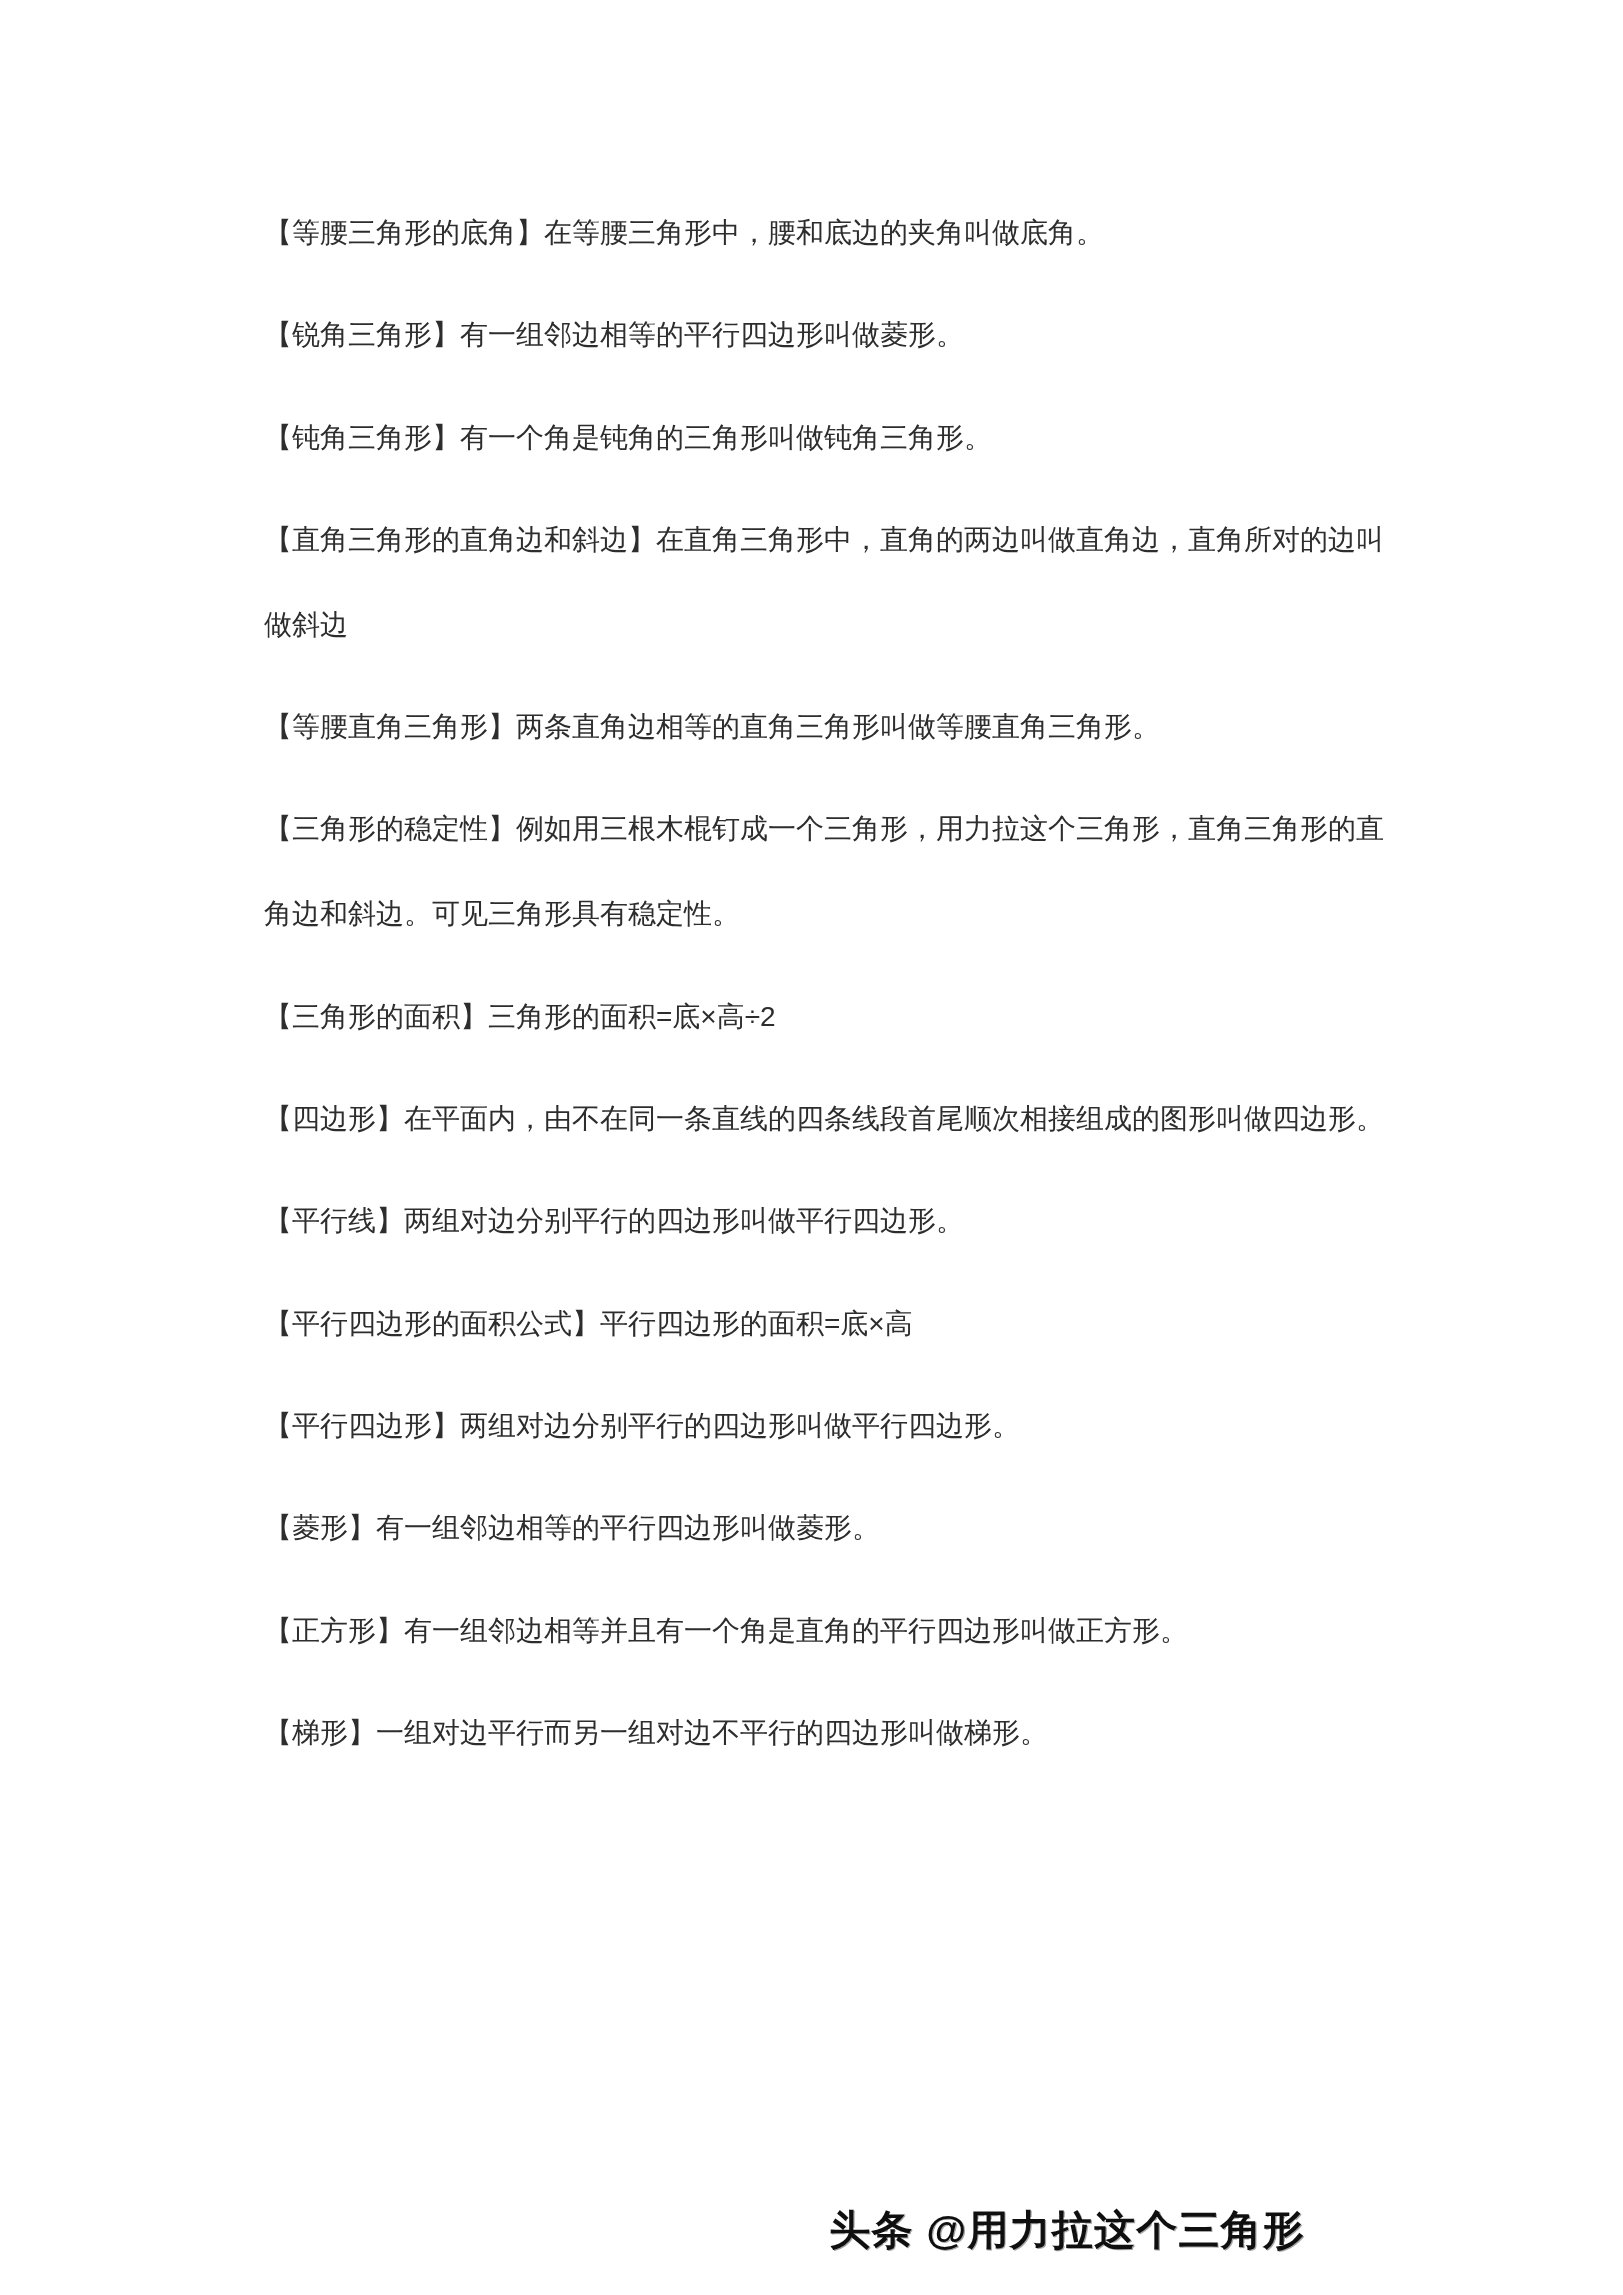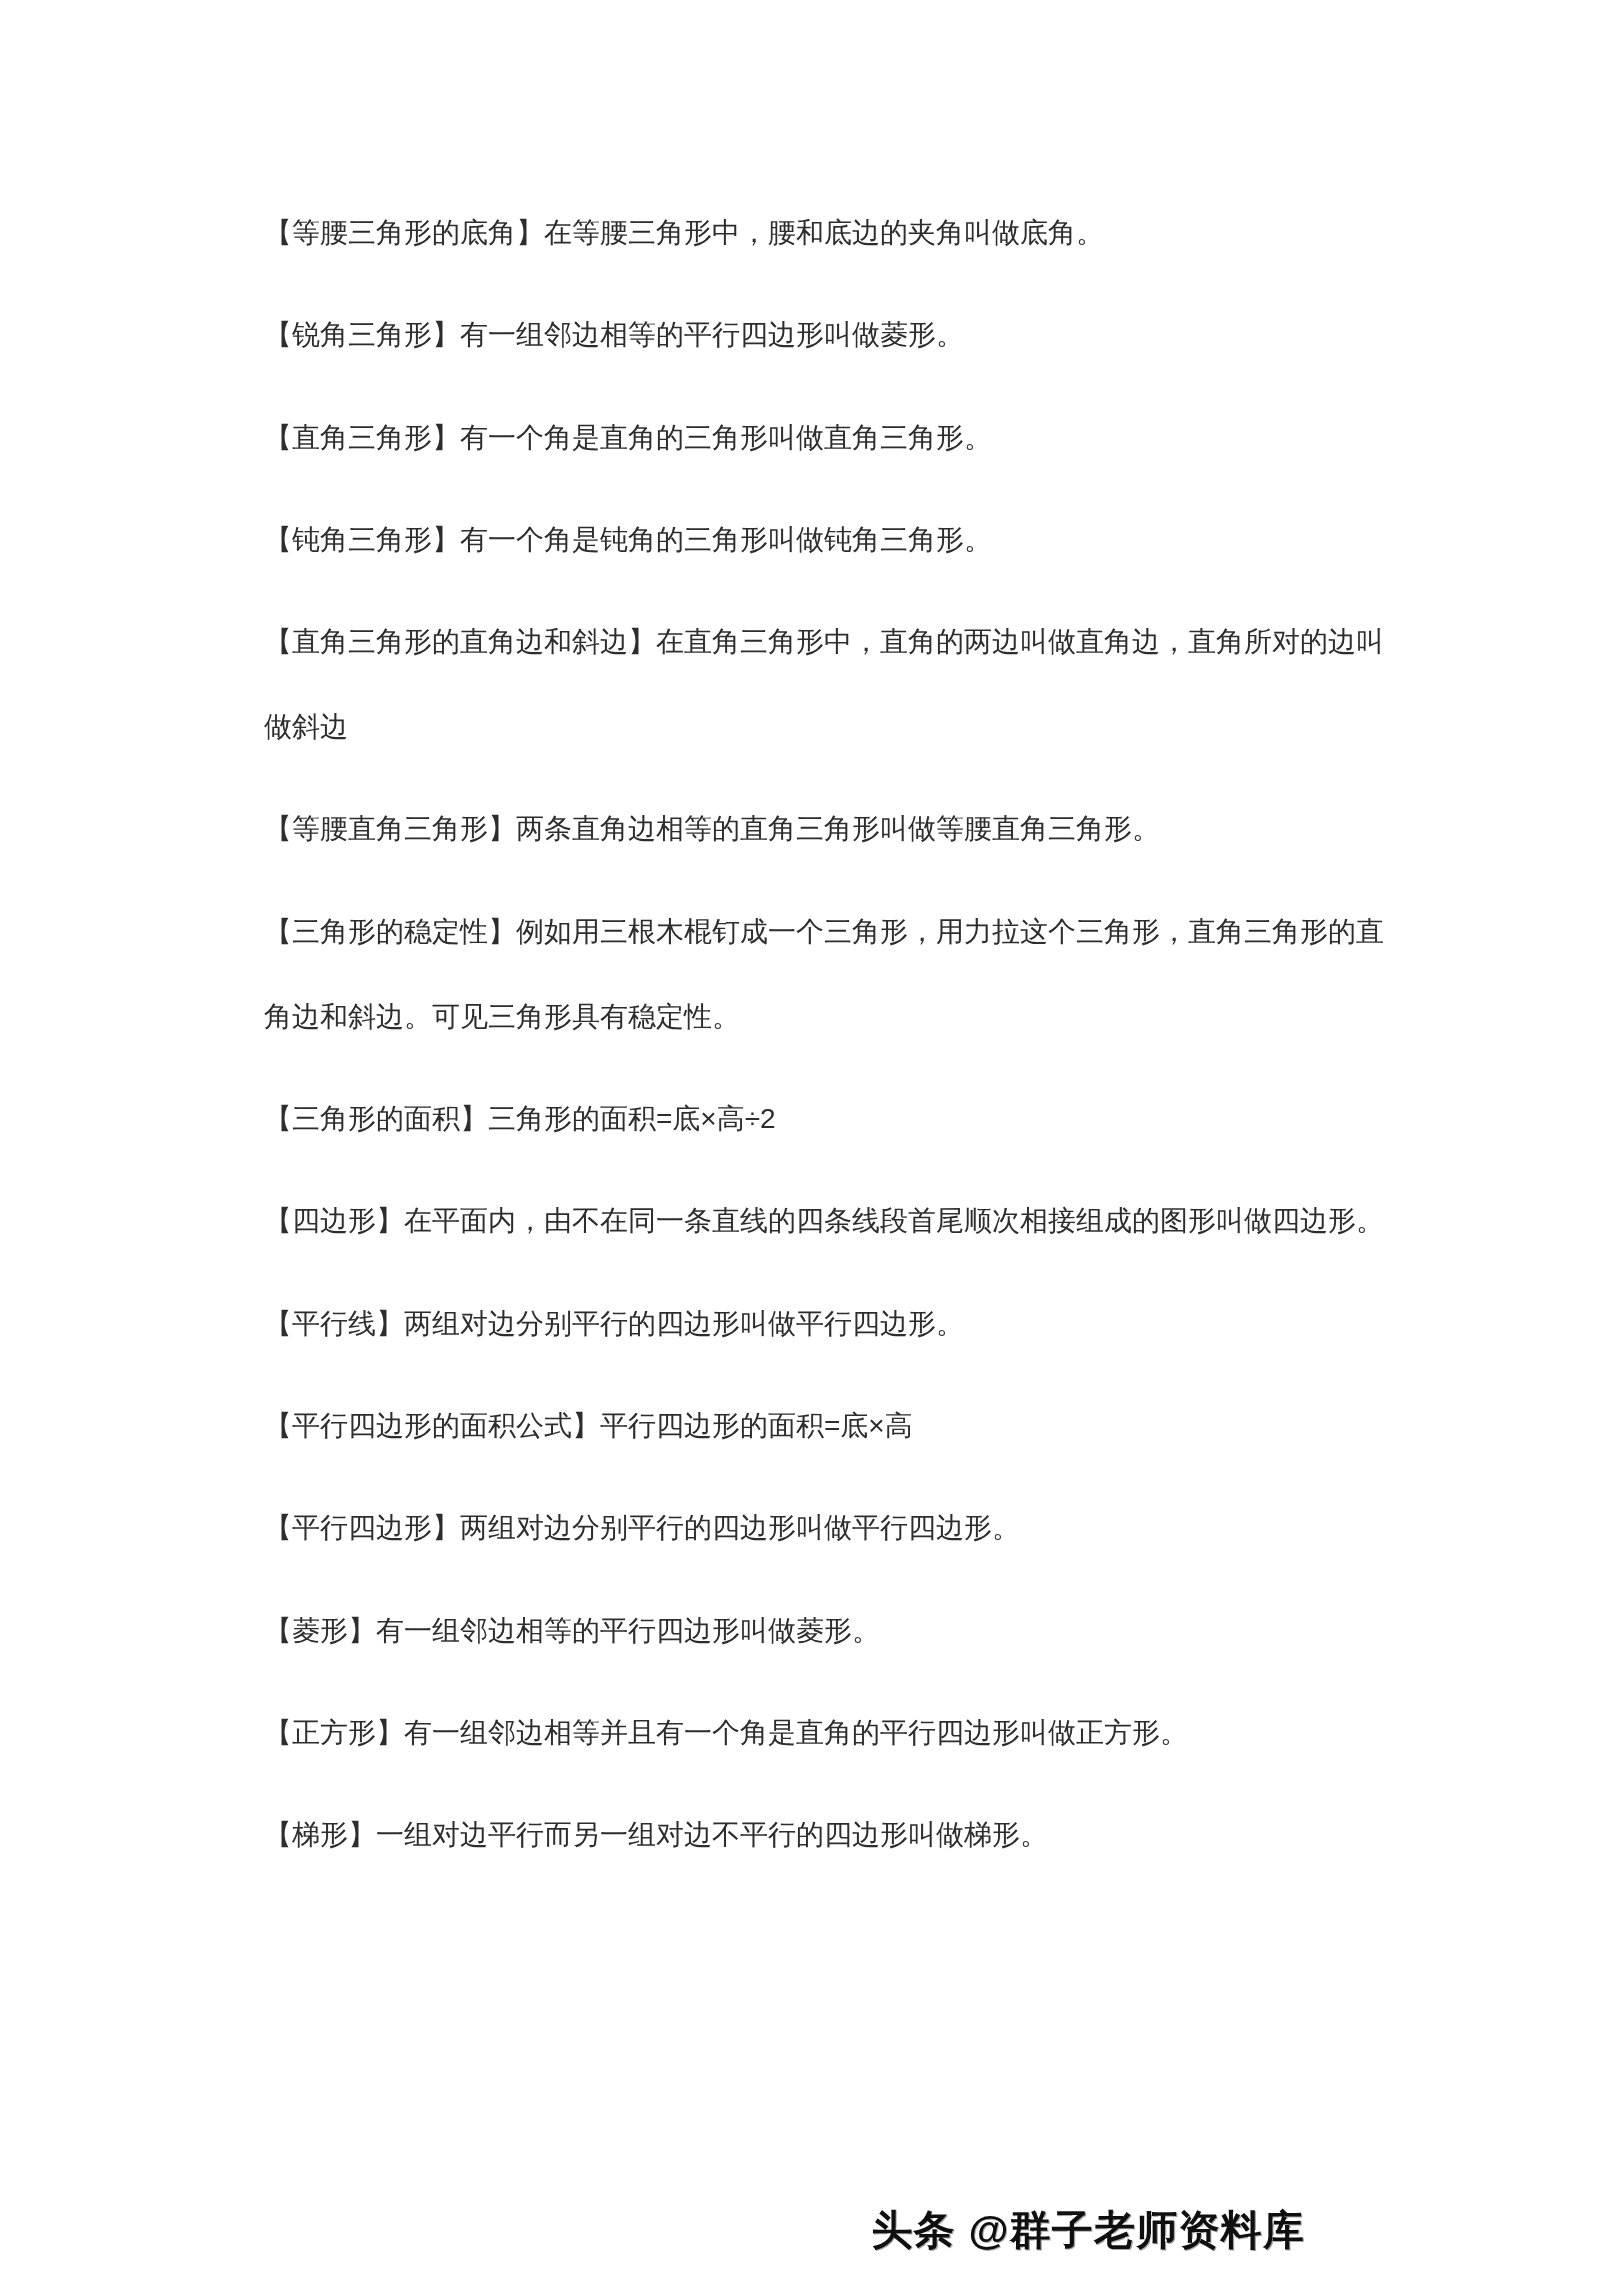--- a/index.html
+++ b/index.html
@@ -51,31 +51,30 @@
   }
 </style>
 </head>
 <body>
 
 <div class="page">
 
   <div class="glossary">
     <p>【等腰三角形的底角】在等腰三角形中，腰和底边的夹角叫做底角。</p>
     <p>【锐角三角形】有一组邻边相等的平行四边形叫做菱形。</p>
-    <p>【直角三角形】有一个角是直角的三角形叫做直角三角形。</p>
     <p>【钝角三角形】有一个角是钝角的三角形叫做钝角三角形。</p>
     <p>【直角三角形的直角边和斜边】在直角三角形中，直角的两边叫做直角边，直角所对的边叫做斜边</p>
     <p>【等腰直角三角形】两条直角边相等的直角三角形叫做等腰直角三角形。</p>
     <p>【三角形的稳定性】例如用三根木棍钉成一个三角形，用力拉这个三角形，直角三角形的直角边和斜边。可见三角形具有稳定性。</p>
     <p>【三角形的面积】三角形的面积=底×高÷2</p>
     <p>【四边形】在平面内，由不在同一条直线的四条线段首尾顺次相接组成的图形叫做四边形。</p>
     <p>【平行线】两组对边分别平行的四边形叫做平行四边形。</p>
     <p>【平行四边形的面积公式】平行四边形的面积=底×高</p>
     <p>【平行四边形】两组对边分别平行的四边形叫做平行四边形。</p>
     <p>【菱形】有一组邻边相等的平行四边形叫做菱形。</p>
     <p>【正方形】有一组邻边相等并且有一个角是直角的平行四边形叫做正方形。</p>
     <p>【梯形】一组对边平行而另一组对边不平行的四边形叫做梯形。</p>
   </div>
 
-  <div class="watermark">头条 @群子老师资料库</div>
+  <div class="watermark">头条 @用力拉这个三角形</div>
 
 </div>
 
 
 </body></html>

